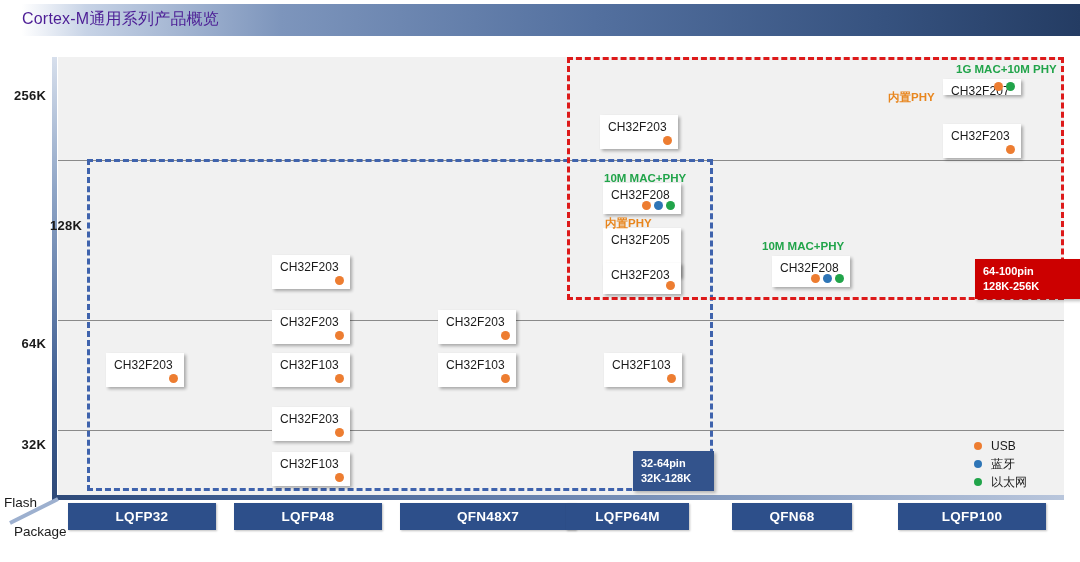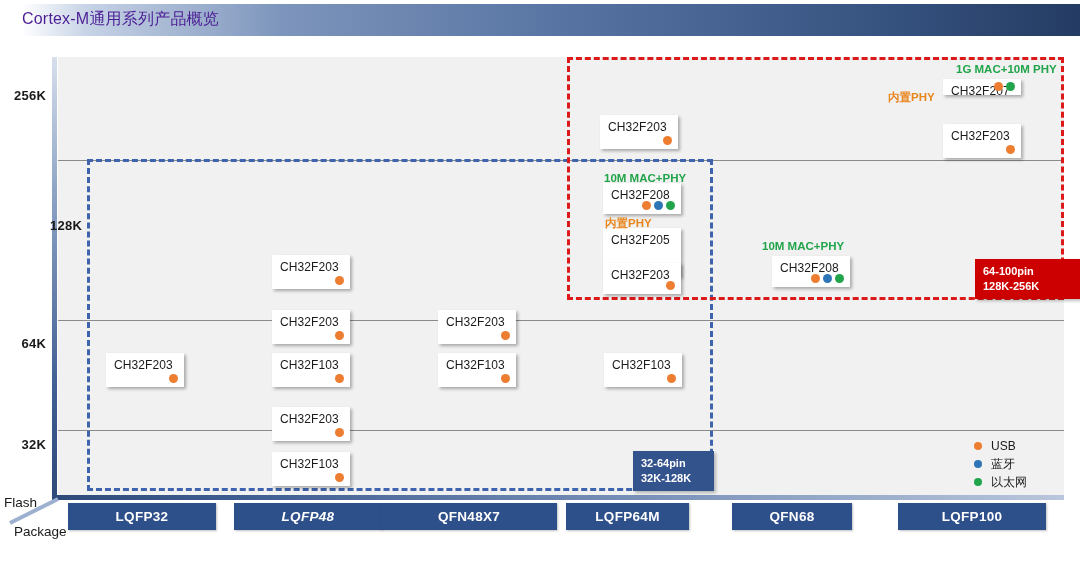--- a/index.html
+++ b/index.html
@@ -258,18 +258,18 @@
       <span class="legend-text">蓝牙</span>
     </div>
     <div class="legend-row">
       <span class="legend-dot" style="background: rgb(33, 164, 74);"></span>
       <span class="legend-text">以太网</span>
     </div>
   </div>
 
 <div id="packages-host">
     <div class="pkg" style="left: 68px; width: 148px;">LQFP32</div>
-    <div class="pkg" style="left: 234px; width: 148px; font-style: italic;">LQFP48</div>
-    <div class="pkg" style="left: 381px; width: 176px;">QFN48X7</div>
+    <div class="pkg" style="left: 234px; width: 148px;">LQFP48</div>
+    <div class="pkg" style="left: 400px; width: 176px;">QFN48X7</div>
     <div class="pkg" style="left: 566px; width: 123px;">LQFP64M</div>
     <div class="pkg" style="left: 732px; width: 120px;">QFN68</div>
     <div class="pkg" style="left: 898px; width: 148px;">LQFP100</div>
   </div>
 
 </body></html>

